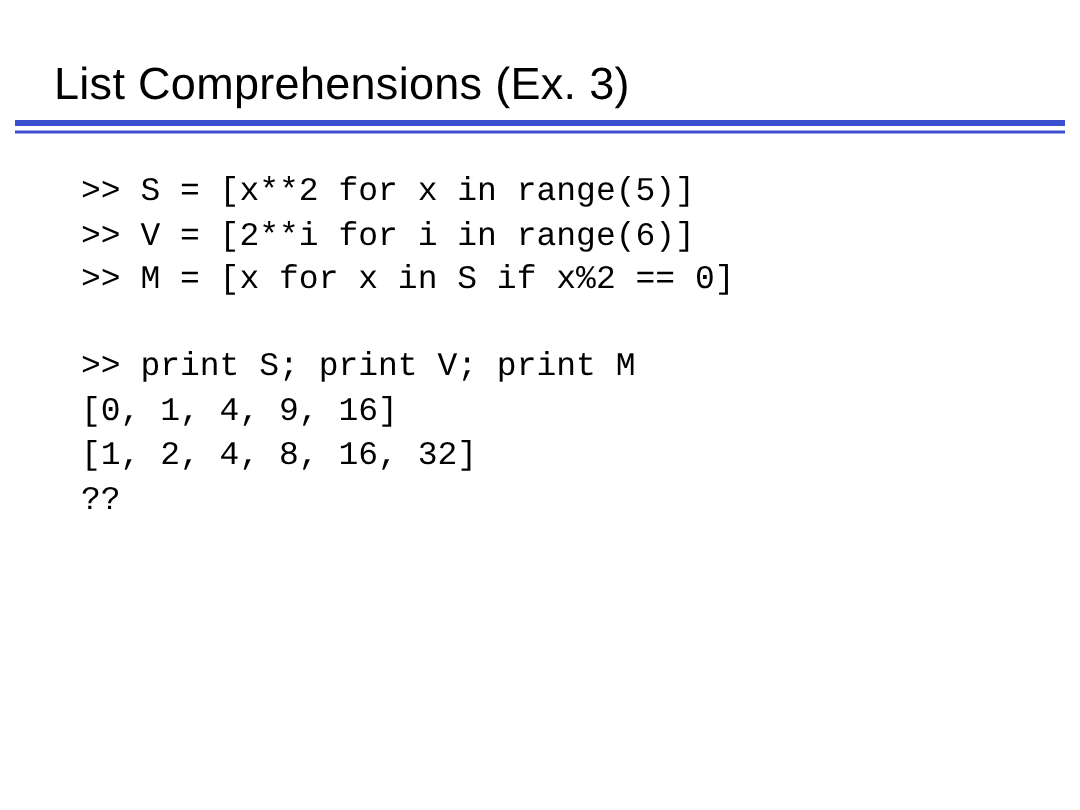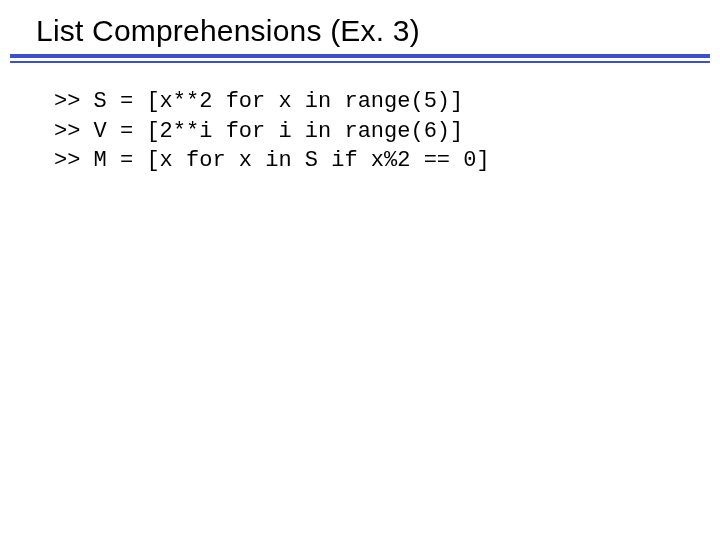--- a/index.html
+++ b/index.html
@@ -9,20 +9,21 @@
     height: 540px;
     background: #ffffff;
     font-family: Verdana, Geneva, sans-serif;
     color: #000;
   }
   .slide {
     width: 720px;
     height: 420px;
     position: relative;
     box-sizing: border-box;
+    margin-top: 26px;
   }
   .title {
     font-size: 30px;
     font-weight: 400;
     padding: 14px 0 6px 36px;
     letter-spacing: 0.2px;
   }
   .rule {
     margin: 0 10px 0 10px;
   }
@@ -55,14 +56,18 @@
 <div class="slide">
   <div class="title">List Comprehensions (Ex. 3)</div>
   <div class="rule">
     <div class="bar-thick"></div>
     <div class="bar-thin"></div>
   </div>
   <div class="body">
     <div class="code">&gt;&gt; S = [x**2 for x in range(5)]
 &gt;&gt; V = [2**i for i in range(6)]
 &gt;&gt; M = [x for x in S if x%2 == 0]</div>
+    <div class="code block2">&gt;&gt; print S; print V; print M
+[0, 1, 4, 9, 16]
+[1, 2, 4, 8, 16, 32]
+??</div>
   </div>
 </div>
 
 </body></html>

